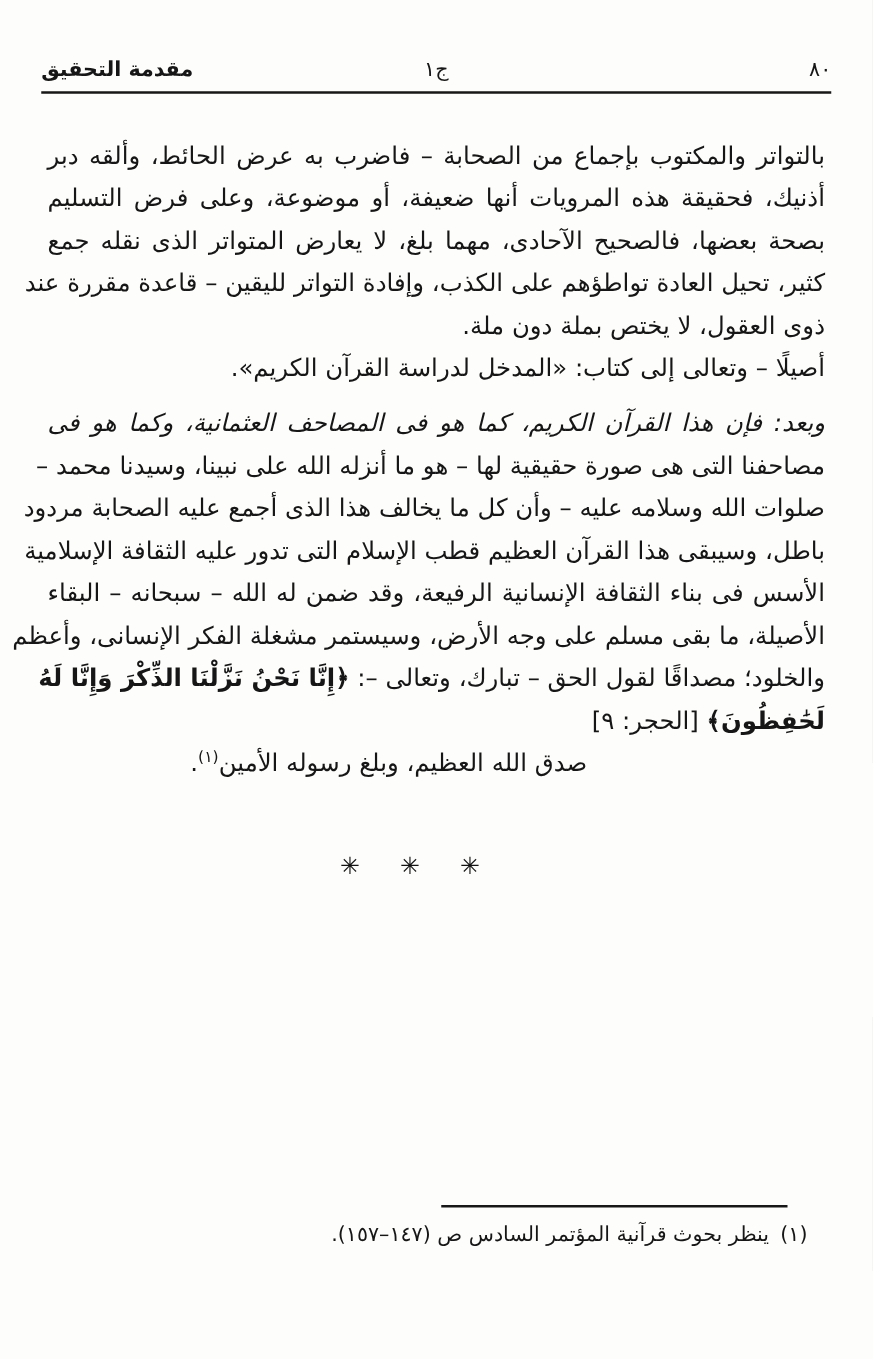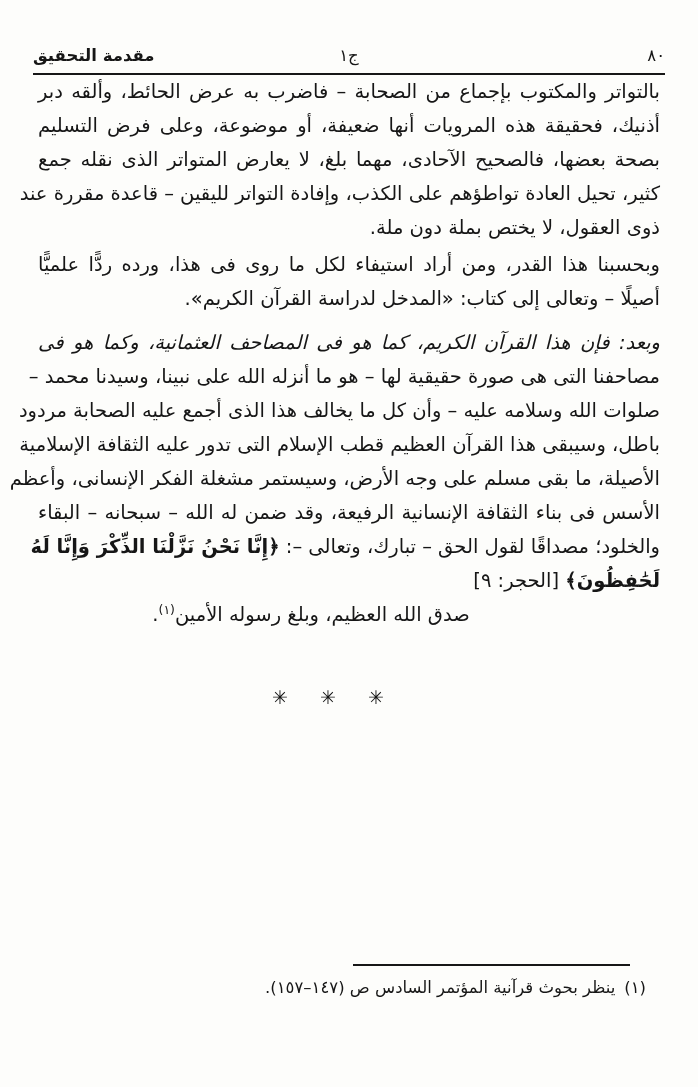--- a/index.html
+++ b/index.html
@@ -12,21 +12,21 @@
   .page-header {
     margin:0 33px; padding-top:46px; padding-bottom:8px;
     border-bottom:2.5px solid #171717;
     display:grid; grid-template-columns:1fr auto 1fr; align-items:baseline;
     font-size:16.5px;
   }
   .hdr-num   { justify-self:start; letter-spacing:1px;margin-left:24px; }
   .hdr-vol   { justify-self:center; }
   .hdr-title { justify-self:end; font-weight:bold; }
   
-  .body-text { margin:0 38px; padding-top:0; font-size:19.5px; line-height:34px; }
+  .body-text { margin:0 38px; padding-top:33px; font-size:19.5px; line-height:34px; }
   .line { text-align:justify; text-align-last:justify; white-space:nowrap; }
   .line.last { text-align:left; text-align-last:right; white-space:normal; }
   .line.p-start-sm { margin-top:3px; }
   .line.p-start-lg { margin-top:10px;font-style:italic; }
   .quran { font-weight:bold; }
   .closing-line { margin-right:76px; text-align:center; text-align-last:center; white-space:nowrap; }
   .closing-line sup { font-size:12.5px; vertical-align:super; line-height:0; }
   .separator {
     margin-top:53px; margin-right:42px; text-align:center;
     font-size:19px; line-height:24px; word-spacing:26px; color:#131313;
@@ -48,29 +48,28 @@
     <span class="hdr-title">مقدمة التحقيق</span>
   </header>
 
   <main class="body-text">
     <div class="line">بالتواتر والمكتوب بإجماع من الصحابة – فاضرب به عرض الحائط، وألقه دبر</div>
     <div class="line">أذنيك، فحقيقة هذه المرويات أنها ضعيفة، أو موضوعة، وعلى فرض التسليم</div>
     <div class="line">بصحة بعضها، فالصحيح الآحادى، مهما بلغ، لا يعارض المتواتر الذى نقله جمع</div>
     <div class="line">كثير، تحيل العادة تواطؤهم على الكذب، وإفادة التواتر لليقين – قاعدة مقررة عند</div>
     <div class="line last">ذوى العقول، لا يختص بملة دون ملة.</div>
 
-    <div class="line p-start-sm">وبحسبنا هذا القدر، ومن أراد استيفاء لكل ما روى فى هذا، ورده ردًّا علميًّا</div>
     <div class="line last">أصيلًا – وتعالى إلى كتاب: «المدخل لدراسة القرآن الكريم».</div>
 
     <div class="line p-start-lg">وبعد: فإن هذا القرآن الكريم، كما هو فى المصاحف العثمانية، وكما هو فى</div>
     <div class="line">مصاحفنا التى هى صورة حقيقية لها – هو ما أنزله الله على نبينا، وسيدنا محمد –</div>
     <div class="line">صلوات الله وسلامه عليه – وأن كل ما يخالف هذا الذى أجمع عليه الصحابة مردود</div>
     <div class="line">باطل، وسيبقى هذا القرآن العظيم قطب الإسلام التى تدور عليه الثقافة الإسلامية</div>
+    <div class="line">الأسس فى بناء الثقافة الإنسانية الرفيعة، وقد ضمن له الله – سبحانه – البقاء</div>
     <div class="line">الأصيلة، ما بقى مسلم على وجه الأرض، وسيستمر مشغلة الفكر الإنسانى، وأعظم</div>
-    <div class="line">الأسس فى بناء الثقافة الإنسانية الرفيعة، وقد ضمن له الله – سبحانه – البقاء</div>
     <div class="line"><span>والخلود؛ مصداقًا لقول الحق – تبارك، وتعالى –: </span><span class="quran">﴿إِنَّا نَحْنُ نَزَّلْنَا الذِّكْرَ وَإِنَّا لَهُ</span></div>
     <div class="line last"><span class="quran">لَحَٰفِظُونَ﴾</span><span> [الحجر: ٩]</span></div>
 
     <div class="closing-line"><span>صدق الله العظيم، وبلغ رسوله الأمين</span><sup>(١)</sup><span>.</span></div>
 
     <div class="separator">✳ ✳ ✳</div>
   </main>
 
   <footer class="page-footer">
     <div class="footnote-rule"></div>

